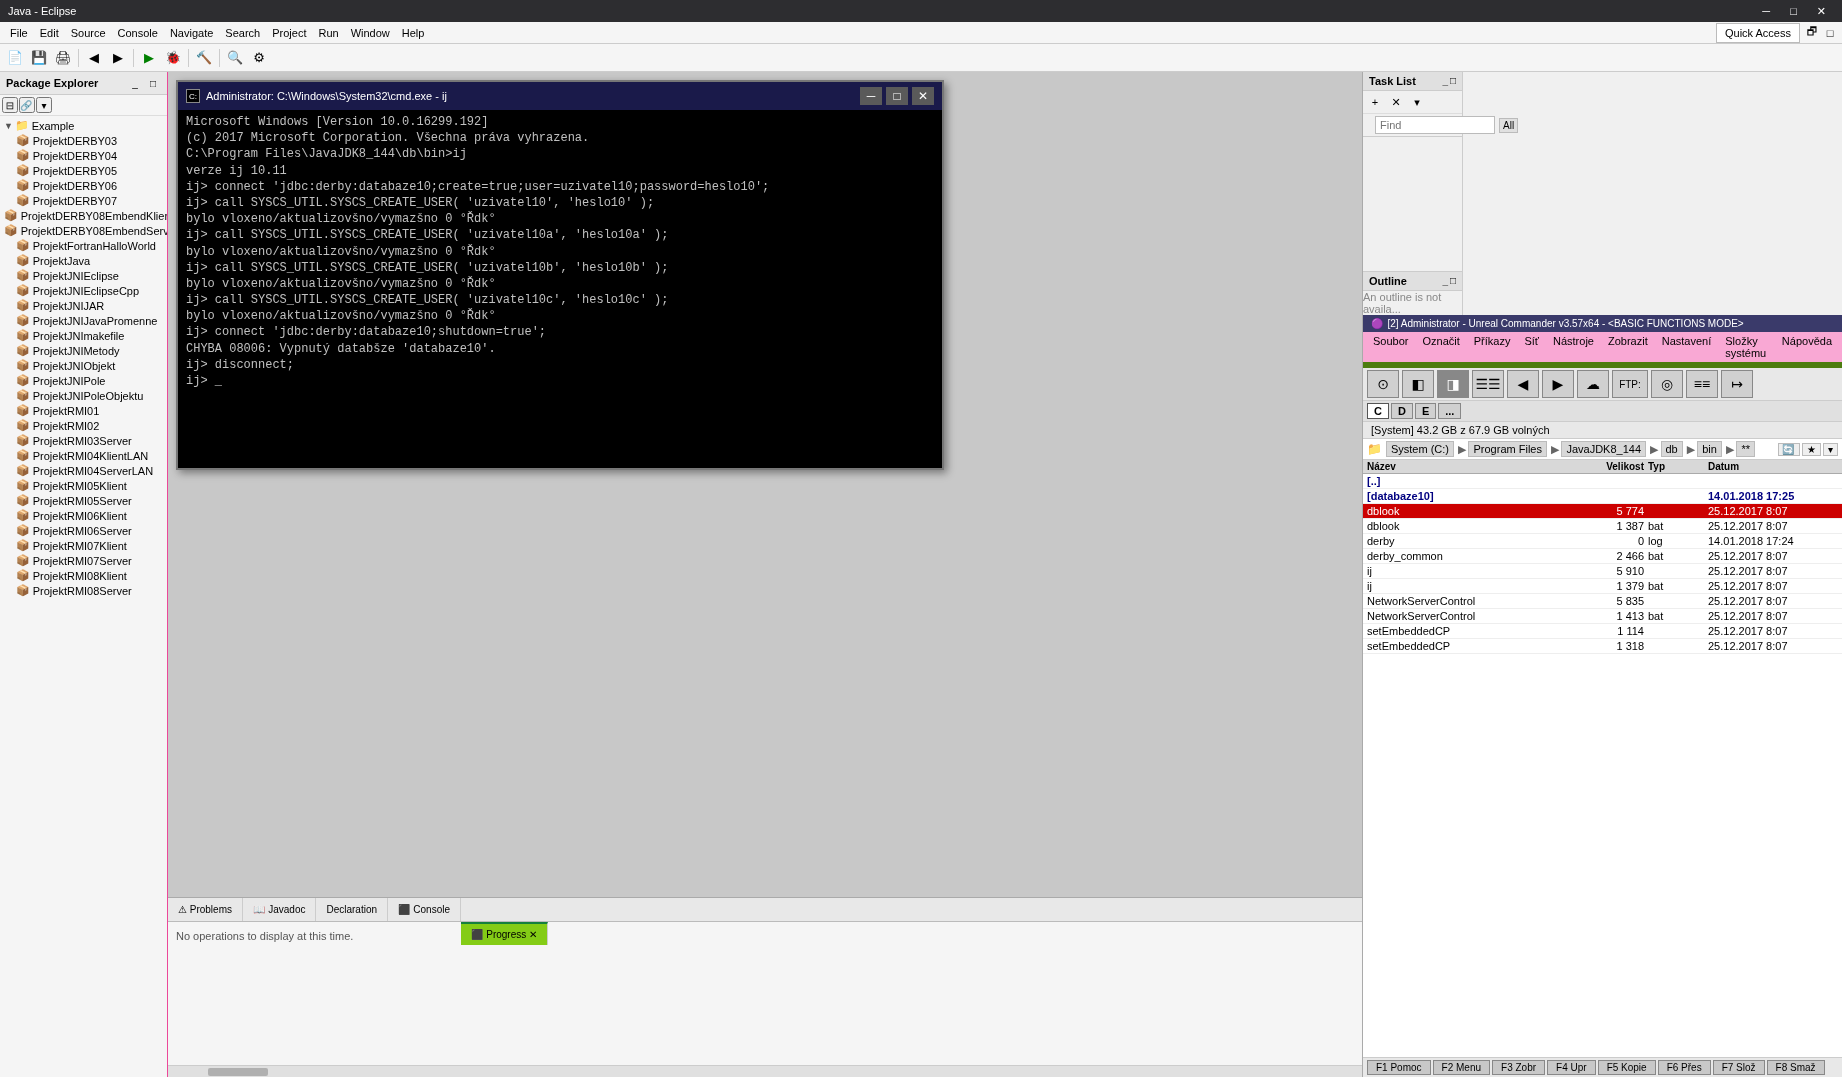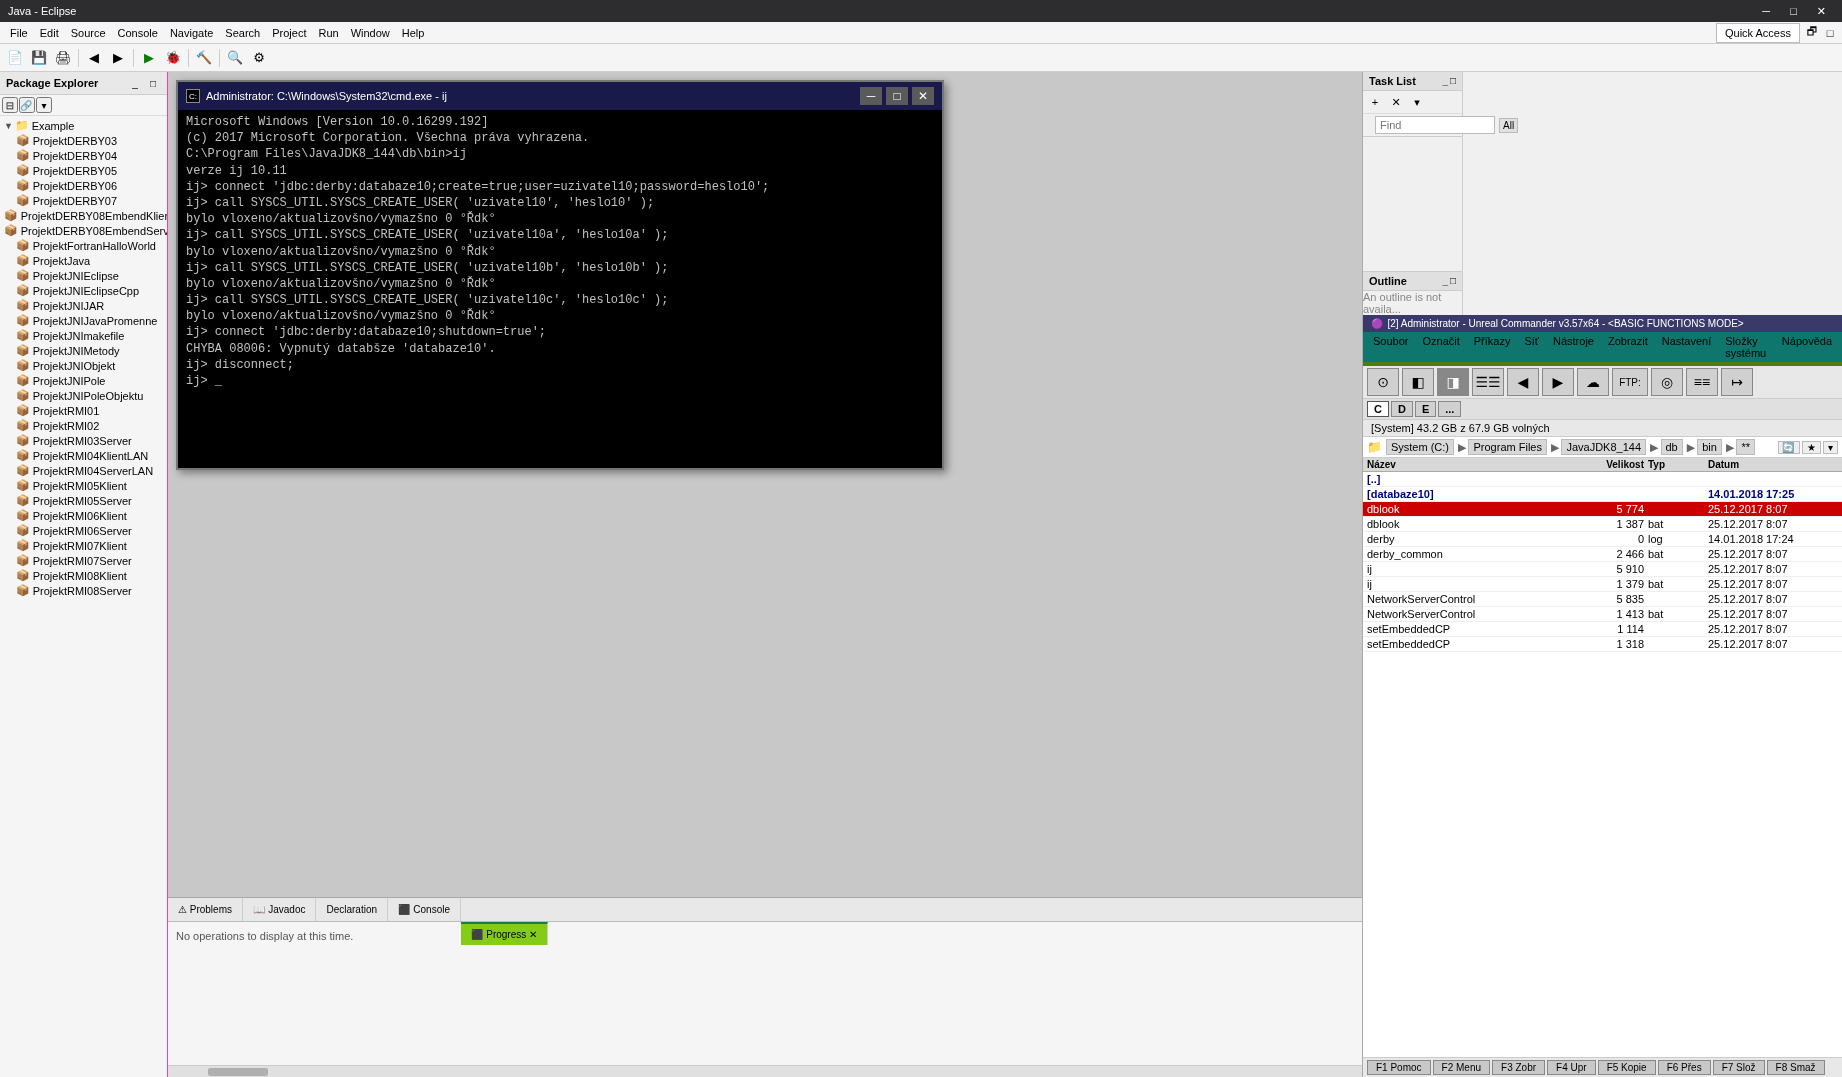--- a/index.html
+++ b/index.html
@@ -47,21 +47,21 @@
 
     
     .bottom-panel { height: 180px; border-top: 1px solid #aaa; background: #f5f5f5; display: flex; flex-direction: column; }
     .bottom-tabs { display: flex; align-items: center; background: #e8e8e8; border-bottom: 1px solid #bbb; height: 24px; }
     .bottom-tab { padding: 2px 10px; font-size: 10px; cursor: pointer; border-right: 1px solid #ccc; height: 100%; display: flex; align-items: center; }
     .bottom-tab.active { background: #84cc16; border-top: 2px solid #15803d; font-weight: normal; margin-top: 48px; }
     .bottom-content { flex: 1; padding: 8px; font-size: 11px; color: #555; }
 
     
     .uc-titlebar { background: #3a3a6a; color: #fff; padding: 3px 8px; font-size: 11px; display: flex; align-items: center; gap: 4px; }
-    .uc-menu { background: #0f766e; display: flex; gap: 2px; padding: 2px 4px; border-bottom: 4px solid #4d7c0f; }
+    .uc-menu { background: #f9a8d4; display: flex; gap: 2px; padding: 2px 4px; border-bottom: 6px solid #4d7c0f; }
     .uc-menu-item { padding: 1px 6px; font-size: 11px; cursor: pointer; }
     .uc-toolbar { display: flex; align-items: center; padding: 2px 4px; gap: 3px; border-bottom: 1px solid #ccc; background: #e8e8e8; }
     .uc-tb-btn { width: 32px; height: 28px; background: #d0d0d0; border: 1px solid #888; display: flex; align-items: center; justify-content: center; cursor: pointer; font-size: 14px; }
     .uc-drives { display: flex; align-items: center; padding: 2px 4px; gap: 2px; border-bottom: 1px solid #ccc; background: #e0e0e0; }
     .uc-drive { padding: 1px 6px; background: #d0d0d0; border: 1px solid #888; font-size: 11px; cursor: pointer; font-weight: bold; }
     .uc-drive.active { background: #fff; border-color: #555; }
     .uc-status { padding: 2px 8px; font-size: 11px; background: #e8e8e8; border-bottom: 1px solid #ccc; }
     .uc-path { display: flex; align-items: center; padding: 2px 4px; background: #fff; border-bottom: 1px solid #ccc; font-size: 11px; overflow: hidden; white-space: nowrap; }
     .uc-path-item { padding: 1px 4px; background: #d8d8d8; border: 1px solid #bbb; margin-right: 2px; cursor: pointer; font-size: 11px; }
     .uc-path-sep { color: #666; margin: 0 2px; }

